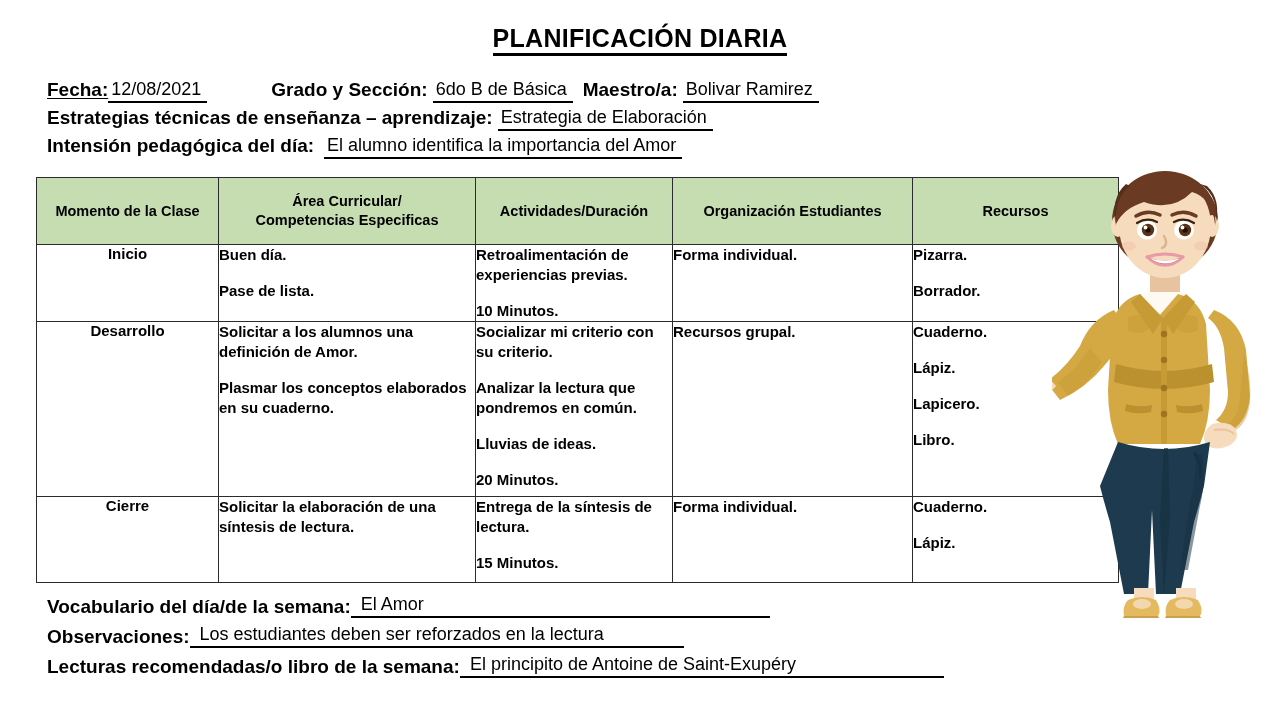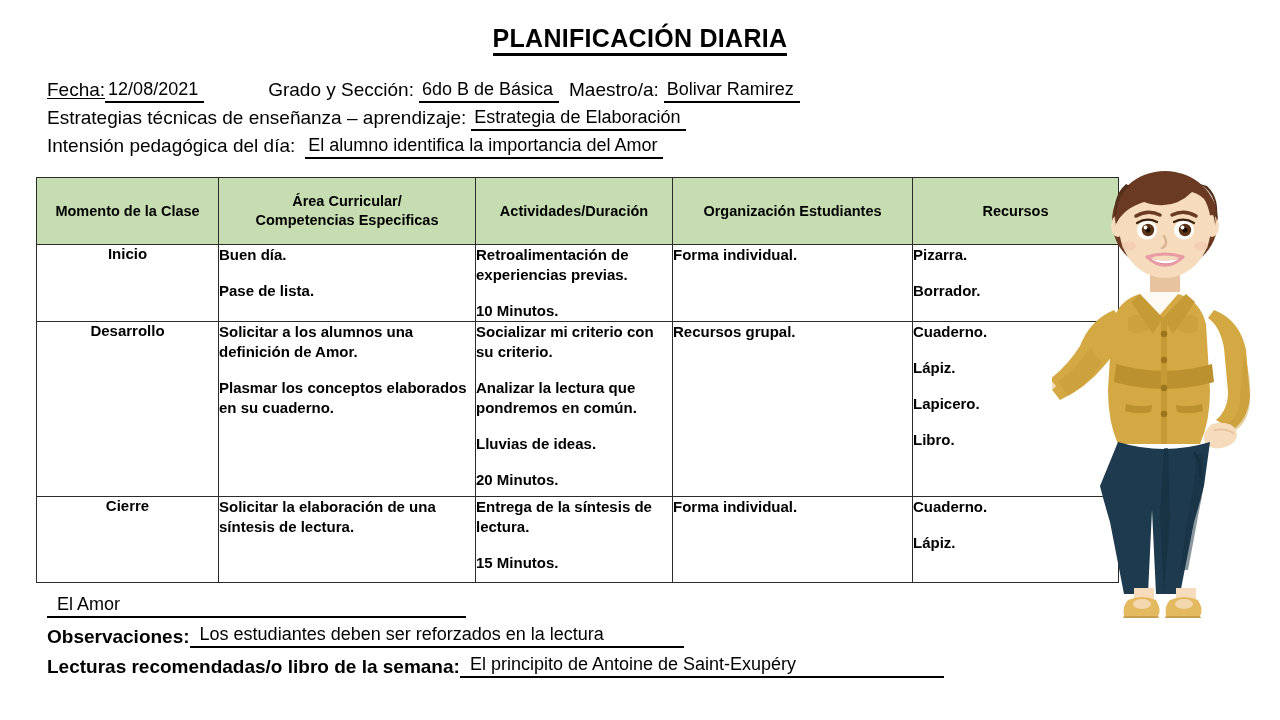--- a/index.html
+++ b/index.html
@@ -50,21 +50,21 @@
   .meta-row {
     display: flex;
     align-items: flex-end;
     white-space: nowrap;
     line-height: 26px;
     height: 26px;
     margin-bottom: 2px;
   }
   .lbl {
     font-size: 19px;
-    font-weight: normal;
+    font-weight: bold;
   }
   .lbl.und {
     text-decoration: underline;
     text-underline-offset: 2px;
   }
   .val {
     font-size: 18px;
     font-weight: normal;
     border-bottom: 2px solid #000;
     padding: 0 6px 1px 3px;
@@ -284,20 +284,21 @@
           <p>Lápiz.</p>
         </td>
       </tr>
 
     </tbody>
   </table>
 
   <div class="footer">
 
     <div class="footer-row">
+      <span class="f-lbl">Vocabulario del día/de la semana:</span>
       <span class="f-val w-vocab">El Amor</span>
     </div>
 
     <div class="footer-row">
       <span class="f-lbl">Observaciones:</span>
       <span class="f-val w-obs">Los estudiantes deben ser reforzados en la lectura</span>
     </div>
 
     <div class="footer-row">
       <span class="f-lbl">Lecturas recomendadas/o libro de la semana:</span>

